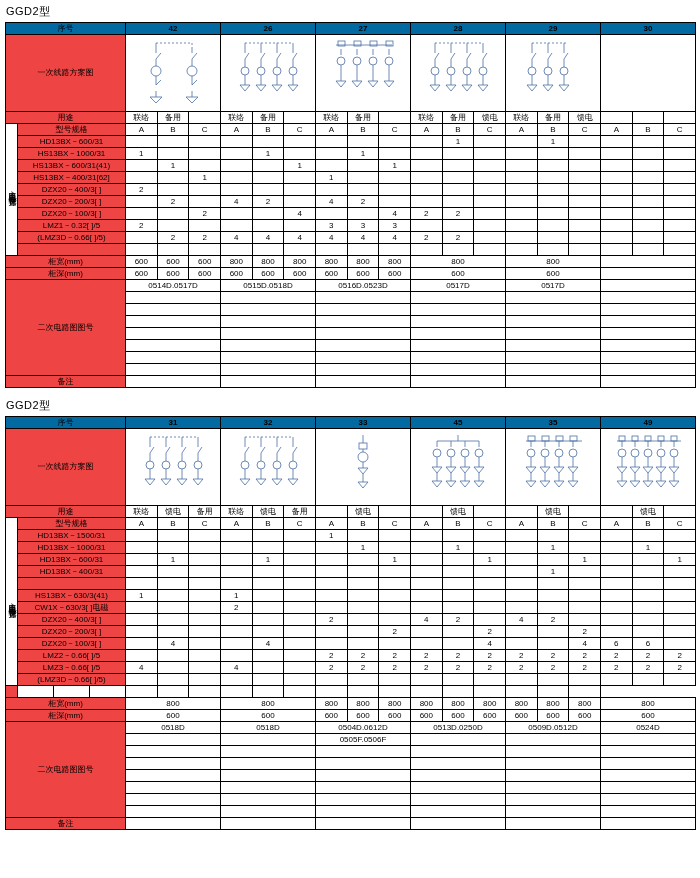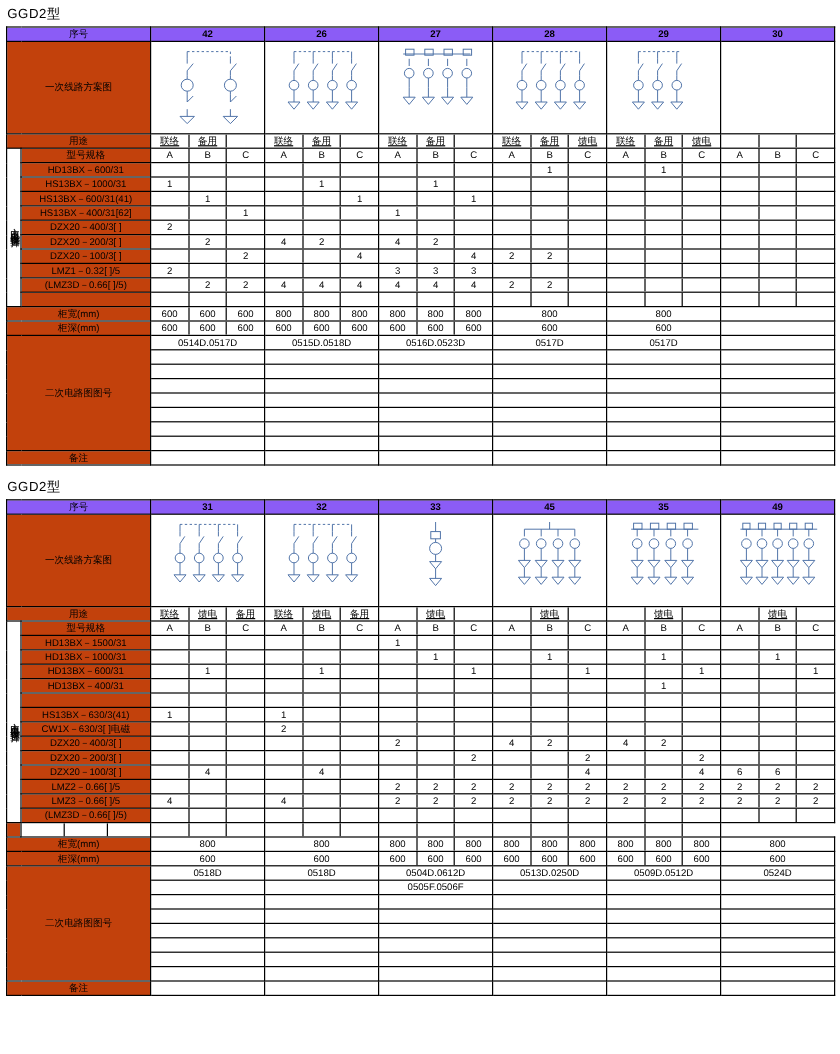--- a/index.html
+++ b/index.html
@@ -25,28 +25,28 @@
   table.grid td{
     border:1px solid #000;
     padding:0;
     height:11px;
     text-align:center;
     vertical-align:middle;
     font-size:8px;
     line-height:10px;
     overflow:hidden;
   }
-  td.hdr{background:#8b5cf6;}
+  td.hdr{background:#0369a1;}
   td.rowlab{
-    background:#c2410c;
+    background:#ef4444;
     text-align:center;
   }
   td.num{font-size:9px;font-weight:bold;}
   td.diagram{height:76px;background:#ffffff;padding:0;}
-  td.use{height:12px;text-decoration:underline;}
+  td.use{height:12px;}
   td.vertlabel{
     background:#ffffff;
     font-size:8px;
     line-height:9px;
     width:10px;
   }
   .vert{
     writing-mode:vertical-rl;
     text-orientation:upright;
     letter-spacing:1px;

